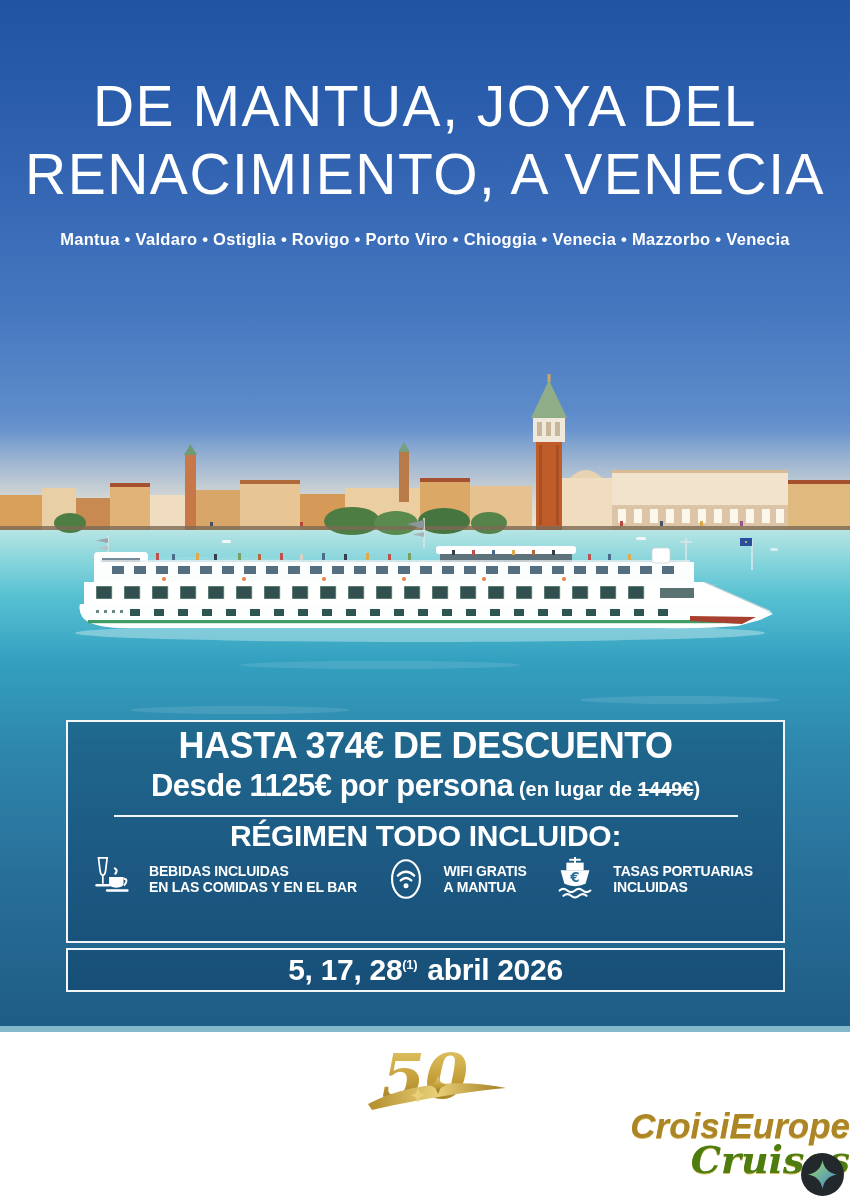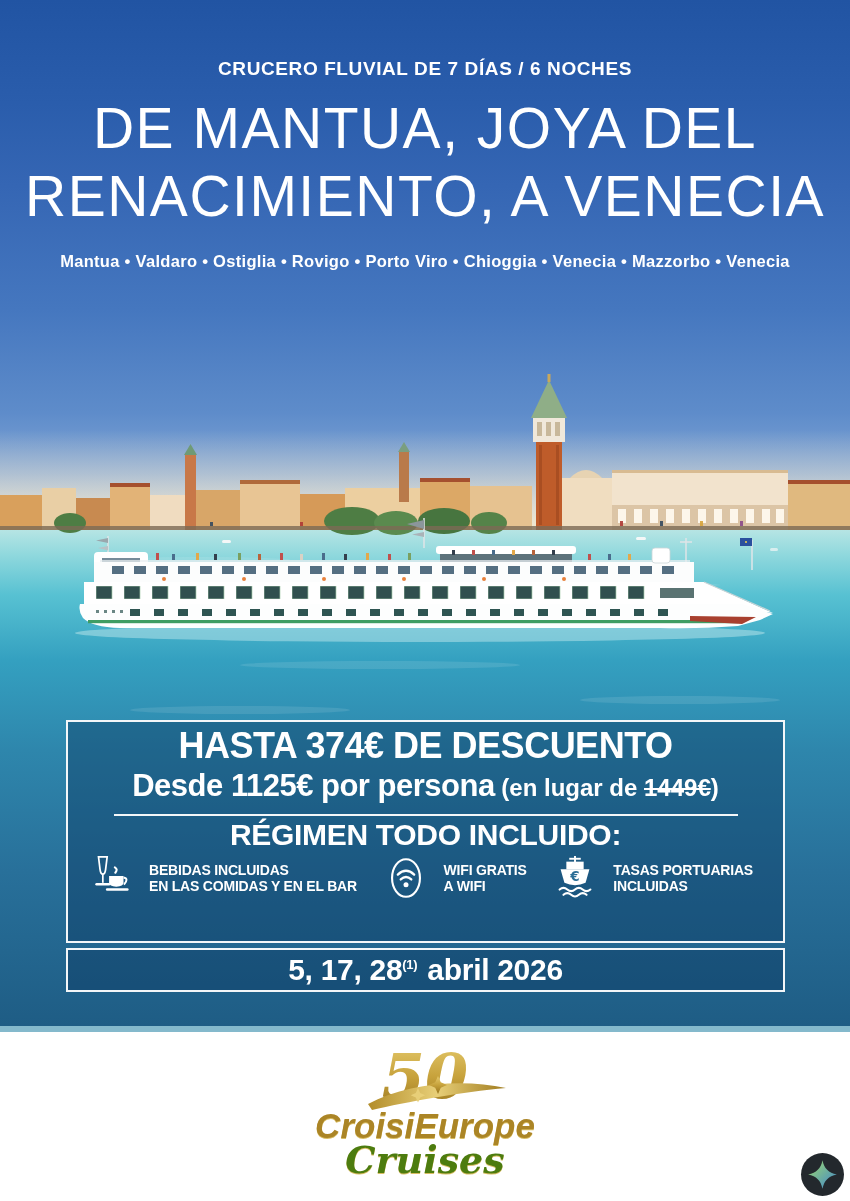--- a/index.html
+++ b/index.html
@@ -34,21 +34,21 @@
   
   .offer-box{
     position:absolute; left:66px; top:720px; width:719px; height:223px;
     border:2px solid rgba(255,255,255,.95);
     background:rgba(10,52,92,.40);
     color:#fff; text-align:center;
   }
   .offer-h{ font-size:36px; font-weight:700; letter-spacing:-.5px; line-height:40px; }
   .offer-h.first{ margin-top:4px; }
   .price-line{ margin-top:3px; font-size:31px; font-weight:700; letter-spacing:-.5px; line-height:34px; }
-  .price-note{ font-size:24px; font-weight:600; letter-spacing:0; }
+  .price-note{ font-size:20px; font-weight:600; letter-spacing:0; }
   .price-old{ text-decoration:line-through; text-decoration-thickness:1.5px; }
   .divider{ width:624px; height:2px; background:rgba(255,255,255,.95); margin:9px auto 6px auto; }
   .regime-title{ font-size:30px; font-weight:700; letter-spacing:-.3px; line-height:26px; }
   .features{
     margin-top:4px; display:flex; align-items:center; justify-content:space-between;
     padding:0 30px 0 18px;
   }
   .feat{ display:flex; align-items:center; gap:13px; }
   .feat svg{ flex:0 0 auto; }
   .feat-text{ text-align:left; font-size:14px; font-weight:700; line-height:16.5px; letter-spacing:-.2px; }
@@ -58,21 +58,21 @@
   .dates-bar{
     position:absolute; left:66px; top:948px; width:719px; height:44px;
     border:2px solid rgba(255,255,255,.95); background:rgba(10,52,92,.40);
     color:#fff; display:flex; align-items:center; justify-content:center;
     font-size:30px; font-weight:700; letter-spacing:-.3px;
   }
   .dates-bar sup{ font-size:13px; vertical-align:super; line-height:0; margin-right:2px; }
 
   
   .footer{ position:absolute; left:0; top:1032px; width:850px; height:169px; background:#fff; }
-  .logo{ position:absolute; left:0; top:6px; width:850px; text-align:center; }
+  .logo{ position:absolute; left:0; top:6px; width:850px; text-align:right; }
   .logo-50-svg{ display:block; margin:0 auto; }
   .logo-name{
     margin-top:-16px; font-family:Liberation Sans, sans-serif;
     font-style:italic; font-weight:700; font-size:35px; line-height:36px;
     color:#ab8526; text-shadow:0 1px 0 #d9bd63;
   }
   .logo-cruises{
     font-family:"DejaVu Serif","Liberation Serif",serif; font-style:italic; font-weight:700;
     font-size:38px; line-height:32px; color:#4d7c0f; text-shadow:0 1px 0 #d9bd63;
   }
@@ -273,21 +273,20 @@
         <g fill="#2e5552" opacity="0.7">
           <rect x="96" y="610" width="3" height="3"></rect>
             <rect x="104" y="610" width="3" height="3"></rect>
           <rect x="112" y="610" width="3" height="3"></rect>
             <rect x="120" y="610" width="3" height="3"></rect>
         </g>
       </g>
     </svg>
 
     <div class="header-block">
-      <div class="tagline">CRUCERO FLUVIAL DE 7 DÍAS / 6 NOCHES</div>
       <div class="main-title">
         <div>DE MANTUA, JOYA DEL</div>
         <div>RENACIMIENTO, A VENECIA</div>
       </div>
       <div class="route">Mantua • Valdaro • Ostiglia • Rovigo • Porto Viro • Chioggia • Venecia • Mazzorbo • Venecia</div>
     </div>
 
     <div class="offer-box">
       <div class="offer-h first">HASTA 374€ DE DESCUENTO</div>
       <div class="price-line">
@@ -315,21 +314,21 @@
 
         <div class="feat">
           <svg width="50" height="52" viewBox="0 0 52 52">
             <ellipse cx="26" cy="26" rx="14.5" ry="19.5" fill="none" stroke="#fff" stroke-width="2.2"></ellipse>
             <path d="M17.5,22.5 Q26,14.5 34.5,22.5" fill="none" stroke="#fff" stroke-width="2.4" stroke-linecap="round"></path>
             <path d="M20.5,27.5 Q26,22.5 31.5,27.5" fill="none" stroke="#fff" stroke-width="2.4" stroke-linecap="round"></path>
             <circle cx="26" cy="33" r="2.6" fill="#fff"></circle>
           </svg>
           <div class="feat-text">
             <span>WIFI GRATIS</span>
-            <span>A WIFI</span>
+            <span>A MANTUA</span>
           </div>
         </div>
 
         <div class="feat">
           <svg width="50" height="52" viewBox="0 0 52 52">
             <line x1="26" y1="3" x2="26" y2="10" stroke="#fff" stroke-width="2"></line>
             <line x1="20" y1="6" x2="32" y2="6" stroke="#fff" stroke-width="2"></line>
             <rect x="17" y="9" width="18" height="8" fill="#fff"></rect>
             <path d="M11,17 L41,17 L37,31 Q26,36 15,31 Z" fill="#fff"></path>
             <text x="26" y="29" font-size="14" font-weight="bold" fill="#2b6e96" text-anchor="middle" font-family="DejaVu Sans, sans-serif">€</text>

